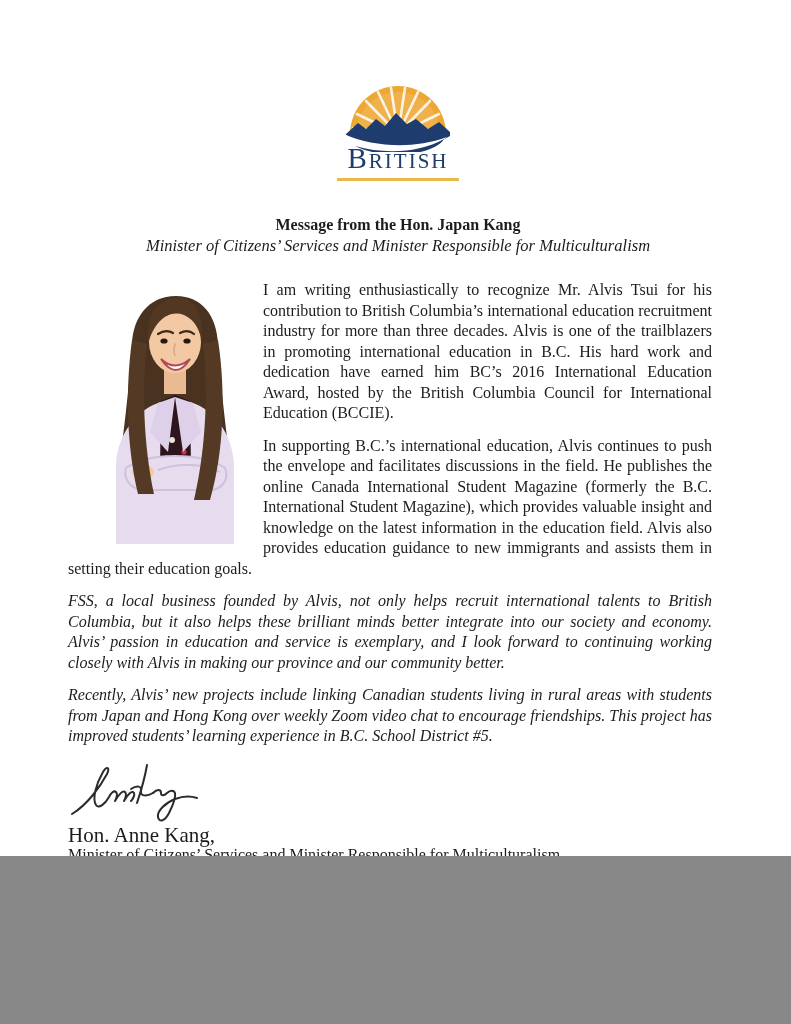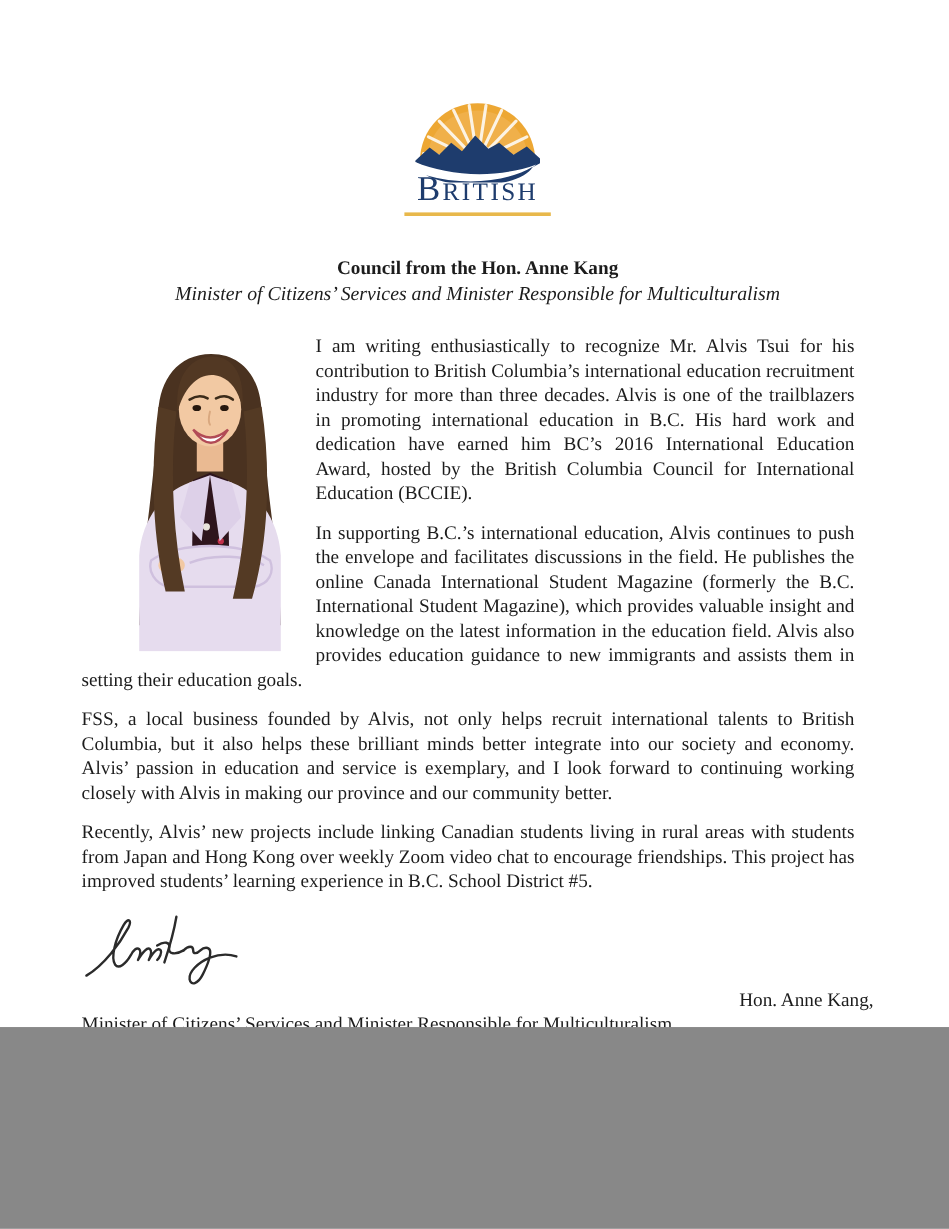--- a/index.html
+++ b/index.html
@@ -38,25 +38,25 @@
   
   .letter-body { margin-top:25px; font-size:16px; line-height:20.5px; }
   .letter-body p { margin:0 16px 12px 0; text-align:justify; }
   .portrait {
     float:left;
     width:155px; height:262px;
     margin:2px 10px 6px 30px;
     overflow:hidden;
   }
   .portrait svg { display:block; }
-  p.full { clear:left; }
+  p.full { clear:left;font-style:italic; }
   .salutation { text-align:left !important; margin-top:2px !important; }
   
   .signature { display:block; margin:10px 0 2px 1px; }
-  .signer-name { font-size:16px; line-height:20px;text-align:right; }
+  .signer-name { font-size:21px; line-height:20px; }
   .signer-title { font-size:16px; line-height:20px; }
 </style>
 </head>
 <body>
 
 <div class="page">
 
   <div class="logo">
     <svg class="emblem" width="104" height="68" viewBox="0 0 104 68">
 
@@ -84,21 +84,21 @@
 
       <path d="M9 62 C 40 71 76 68 98 55 C 88 72 36 76 9 62 Z" fill="#1e3c6d"></path>
     </svg>
     <div class="wordmark">
       <div class="wordmark-line">BRITISH</div>
       <div class="gold-rule"></div>
     </div>
   </div>
 
   <div class="headings">
-    <div class="title">Council from the Hon. Anne Kang</div>
+    <div class="title">Message from the Hon. Japan Kang</div>
     <div class="subtitle">Minister of Citizens’ Services and Minister Responsible for Multiculturalism</div>
   </div>
 
   <div class="letter-body">
 
     <div class="portrait">
       <svg width="155" height="262" viewBox="0 0 155 262">
 
         <path d="M78 14 C 50 14 35 36 34 62 C 32 98 26 150 20 192 L 18 240 L 40 240 L 115 240 L 136 240 L 134 192 C 128 150 122 98 120 62 C 119 34 104 14 78 14 Z" fill="#4a3220"></path>
 

